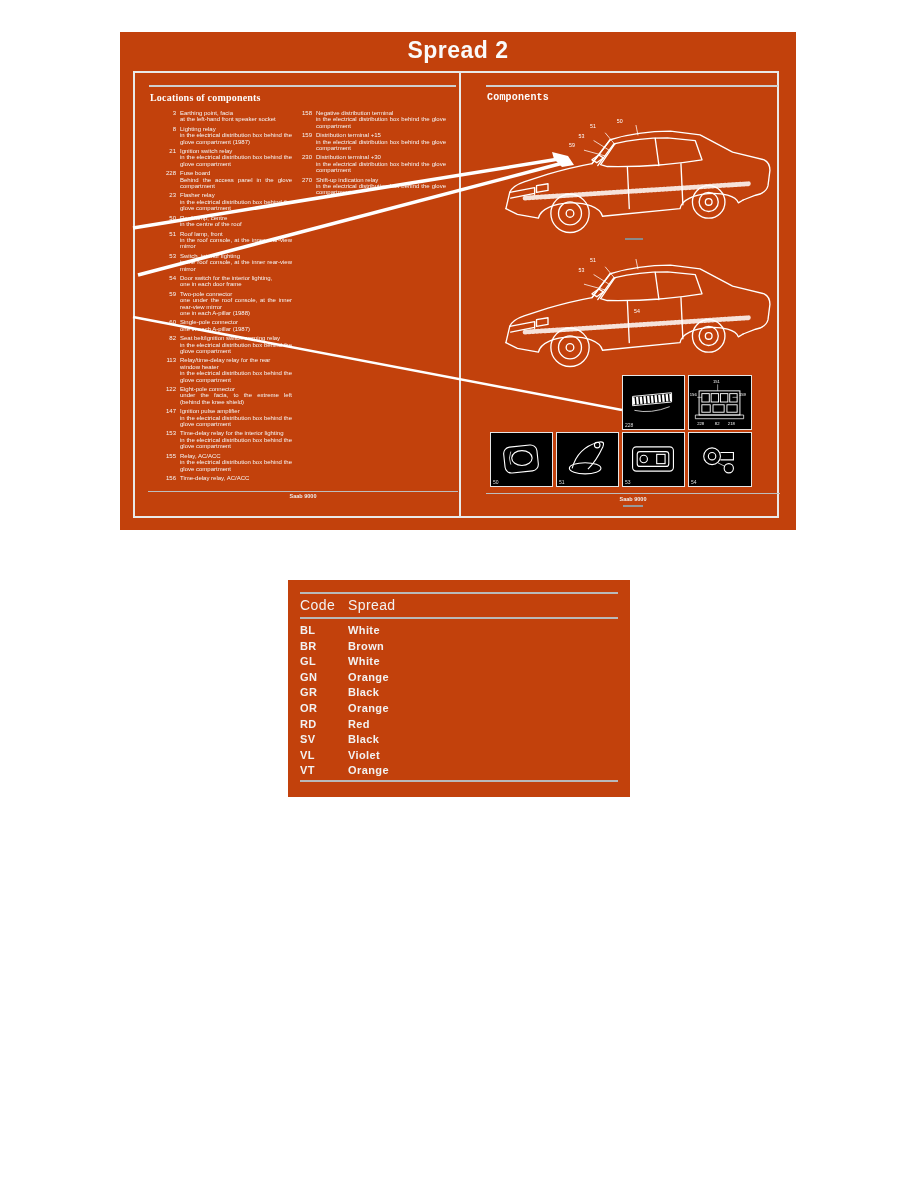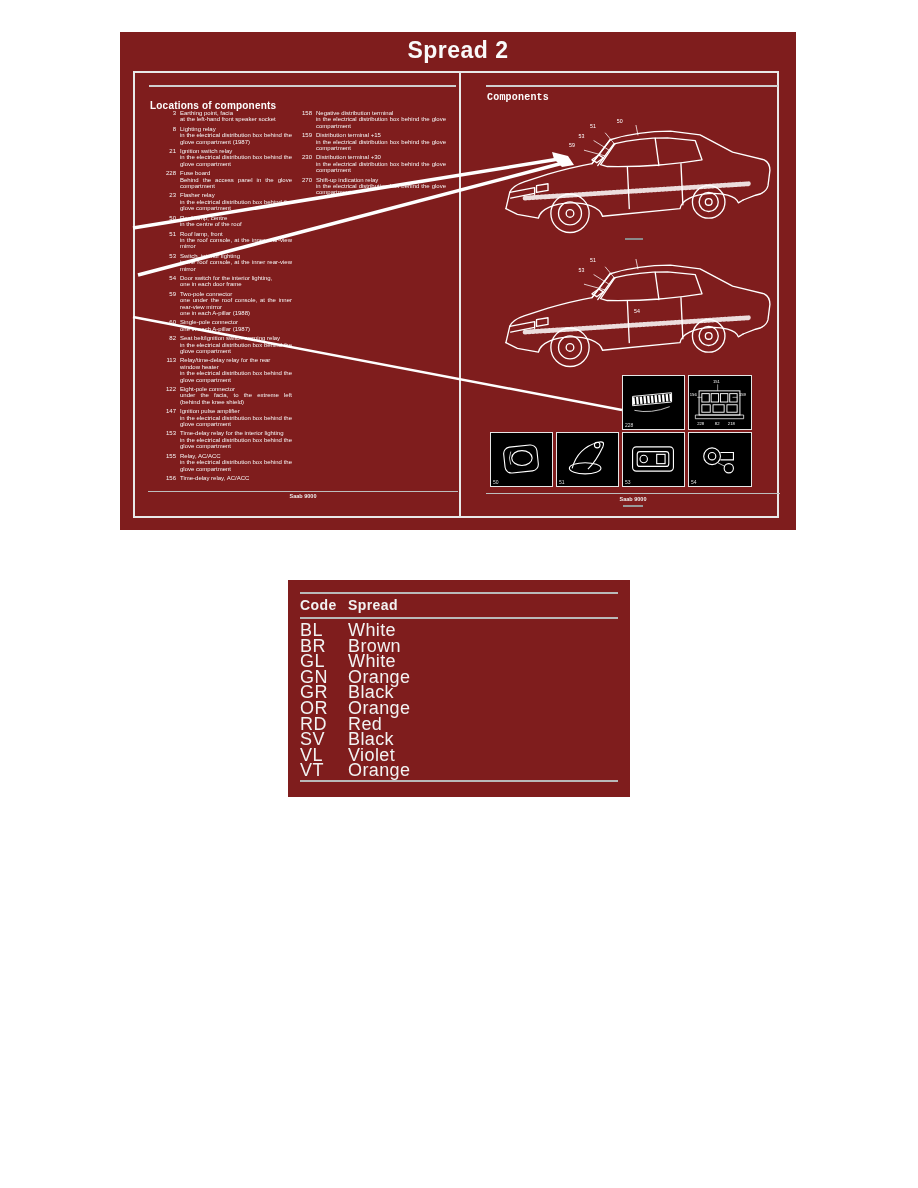--- a/index.html
+++ b/index.html
@@ -1,17 +1,17 @@
 <!DOCTYPE html>
 <html><head>
 <meta charset="utf-8">
 <style>
   * { box-sizing: border-box; margin: 0; padding: 0; }
   html,body { width: 918px; height: 1188px; background: #ffffff; font-family: "Liberation Sans", sans-serif; }
-  .panel { position: absolute; background: #7f1d1d; color: #f5f5f5; overflow: hidden; }
+  .panel { position: absolute; background: #c2410c; color: #f5f5f5; overflow: hidden; }
   #spread { left: 120px; top: 32px; width: 676px; height: 498px; }
   #codes  { left: 288px; top: 580px; width: 342px; height: 217px; }
   .abs { position: absolute; }
 
   .spread-title { left:0; top:5px; width:100%; text-align:center; font-size:23px; font-weight:bold; letter-spacing:0.5px; color:#fafafa; }
   .inner-border { left:13px; top:39px; width:646px; height:447px; border:2px solid #e9e9e9; }
   .page-divider { left:339px; top:39px; width:2px; height:447px; background:#e9e9e9; }
   .hrule { height:2px; background:#cfcfcf; }
   .section-heading { font-size:10px; font-weight:bold; color:#fdfdfd; letter-spacing:0.2px; }
 
@@ -30,37 +30,37 @@
 
   .thumb { position:absolute; border:1.5px solid #e6e6e6; background:#000; }
   .thumb .tid { position:absolute; left:2px; bottom:1px; font-size:5px; color:#ddd; }
   .thumb svg { display:block; }
 
   .overlay { left:0; top:0; pointer-events:none; }
 
   
   .ct-rule { position:absolute; left:12px; width:318px; height:2px; background:#b9b9b9; }
   .ct-grid { position:absolute; left:12px; width:318px; display:grid; grid-template-columns:48px 1fr; color:#f2f2f2; }
-  .ct-head { top:17px; font-size:14px; font-weight:bold; letter-spacing:0.4px; }
-  .ct-rows { top:43px; font-size:18px; font-weight:normal; letter-spacing:0.4px; }
+  .ct-head { top:17px; font-size:14px; font-weight:normal; letter-spacing:0.4px; }
+  .ct-rows { top:43px; font-size:11px; font-weight:bold; letter-spacing:0.4px; }
   .ct-rows span { line-height:15.6px; }
 
   svg text { font-family:"Liberation Sans", sans-serif; }
 </style>
 </head>
 <body>
 
 <div class="panel" id="spread">
 
   <div class="abs spread-title">Spread 2</div>
   <div class="abs inner-border"></div>
   <div class="abs page-divider"></div>
 
   <div class="abs hrule" style="left:29px; top:53px; width:307px;"></div>
-  <div class="abs section-heading" style="left:30px; top:68px;">Locations of components</div>
+  <div class="abs section-heading" style="left:30px; top:60px;font-family:Liberation Serif, serif;">Locations of components</div>
 
   <div class="abs items-col" id="items-col1">
       <div class="item">
         <span class="num">3</span>
         <div class="txt">
           <div class="nm">Earthing point, facia</div>
           <div class="loc">at the left-hand front speaker socket</div>
         </div>
       </div>
       <div class="item">

